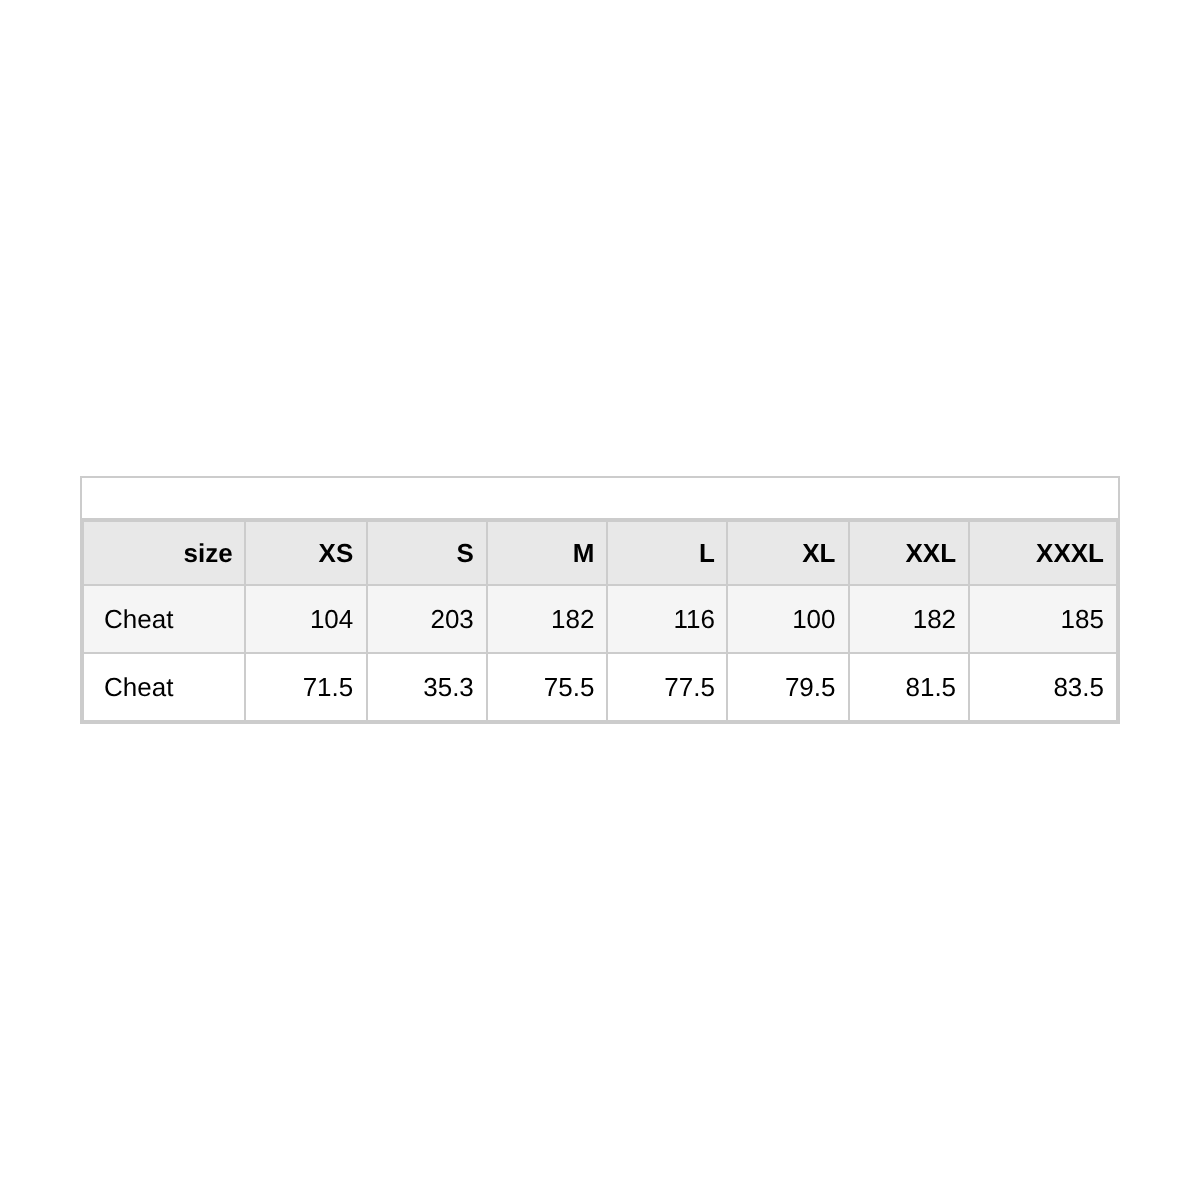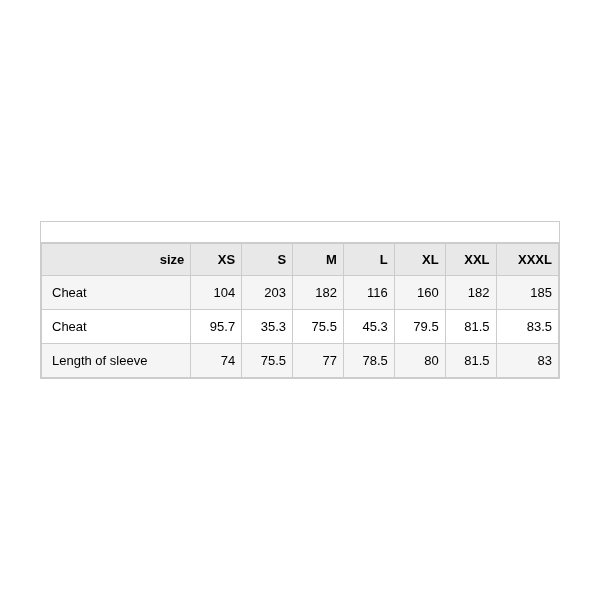--- a/index.html
+++ b/index.html
@@ -89,39 +89,29 @@
           <th>XXXL</th>
         </tr>
     </thead>
     <tbody>
     <tr>
           <td>Cheat</td>
           <td>104</td>
           <td>203</td>
           <td>182</td>
           <td>116</td>
-          <td>160</td>
+          <td>100</td>
           <td>182</td>
           <td>185</td>
         </tr>
         <tr>
           <td>Cheat</td>
-          <td>95.7</td>
+          <td>71.5</td>
           <td>35.3</td>
           <td>75.5</td>
-          <td>45.3</td>
+          <td>77.5</td>
           <td>79.5</td>
           <td>81.5</td>
           <td>83.5</td>
-        </tr>
-        <tr>
-          <td>Length of sleeve</td>
-          <td>74</td>
-          <td>75.5</td>
-          <td>77</td>
-          <td>78.5</td>
-          <td>80</td>
-          <td>81.5</td>
-          <td>83</td>
         </tr>
       </tbody>
   </table>
 </div>
 
 </body></html>

